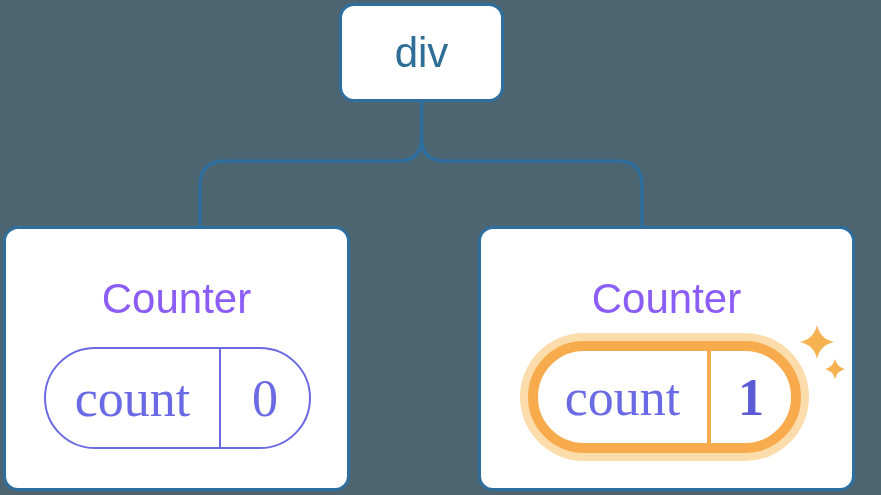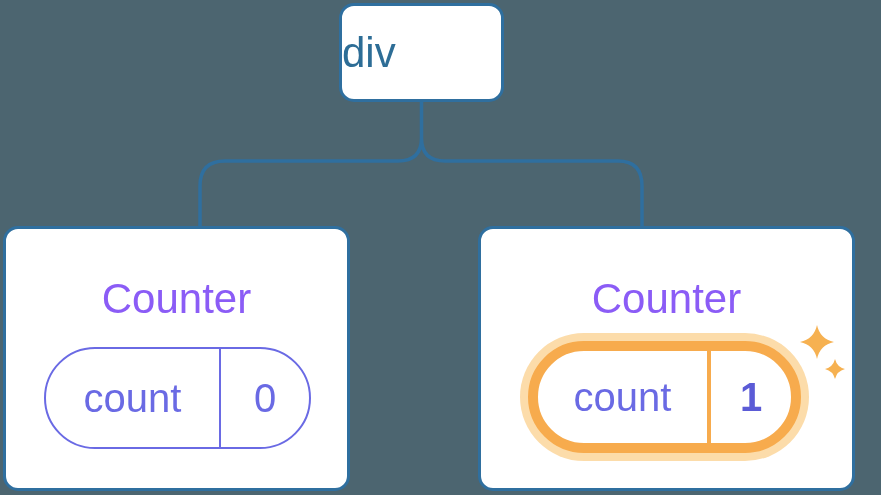--- a/index.html
+++ b/index.html
@@ -20,21 +20,21 @@
   .node {
     position: absolute;
     background: #ffffff;
     border: 3px solid #2f6f9f;
     border-radius: 15px;
     box-sizing: border-box;
   }
   .node-root {
     left: 339px; top: 3px;
     width: 165px; height: 99px;
-    display: flex; align-items: center; 
+    display: flex; align-items: center; justify-content: center;
     font-size: 42px; font-weight: 500; color: #2d6d96;
   }
   .node-counter-left  { left: 3px;   top: 226px; width: 347px; height: 265px; }
   .node-counter-right { left: 478px; top: 226px; width: 377px; height: 265px; }
   .counter-title {
     position: absolute;
     top: 46px; left: 0;
     width: 100%;
     text-align: center;
     font-size: 42px; font-weight: 500; color: #8b5cf6;
@@ -53,21 +53,21 @@
     border: 2.5px solid #6a6ae4;
   }
   .pill-highlight {
     left: 47px; top: 112px;
     width: 273px; height: 112px;
     border: 10px solid #f7ab4d;
     box-shadow: 0 0 0 8px #fcdcaa;
   }
   .pill-cell {
     display: flex; align-items: center; justify-content: center;
-    font-size: 40px; color: #6a6ae4;
+    font-size: 52px; color: #6a6ae4; font-family: Liberation Serif, serif;
   }
   .pill-plain .cell-key   { width: 173px; border-right: 2.5px solid #6a6ae4; }
   .pill-plain .cell-value { flex: 1; }
   .pill-highlight .cell-key   { width: 169px; border-right: 4px solid #f7ab4d; }
   .pill-highlight .cell-value { flex: 1; font-weight: 700; color: #5b5bd6; }
   .sparkles-svg {
     position: absolute;
     left: 298px; top: 94px;
     width: 78px; height: 62px;
     pointer-events: none;

